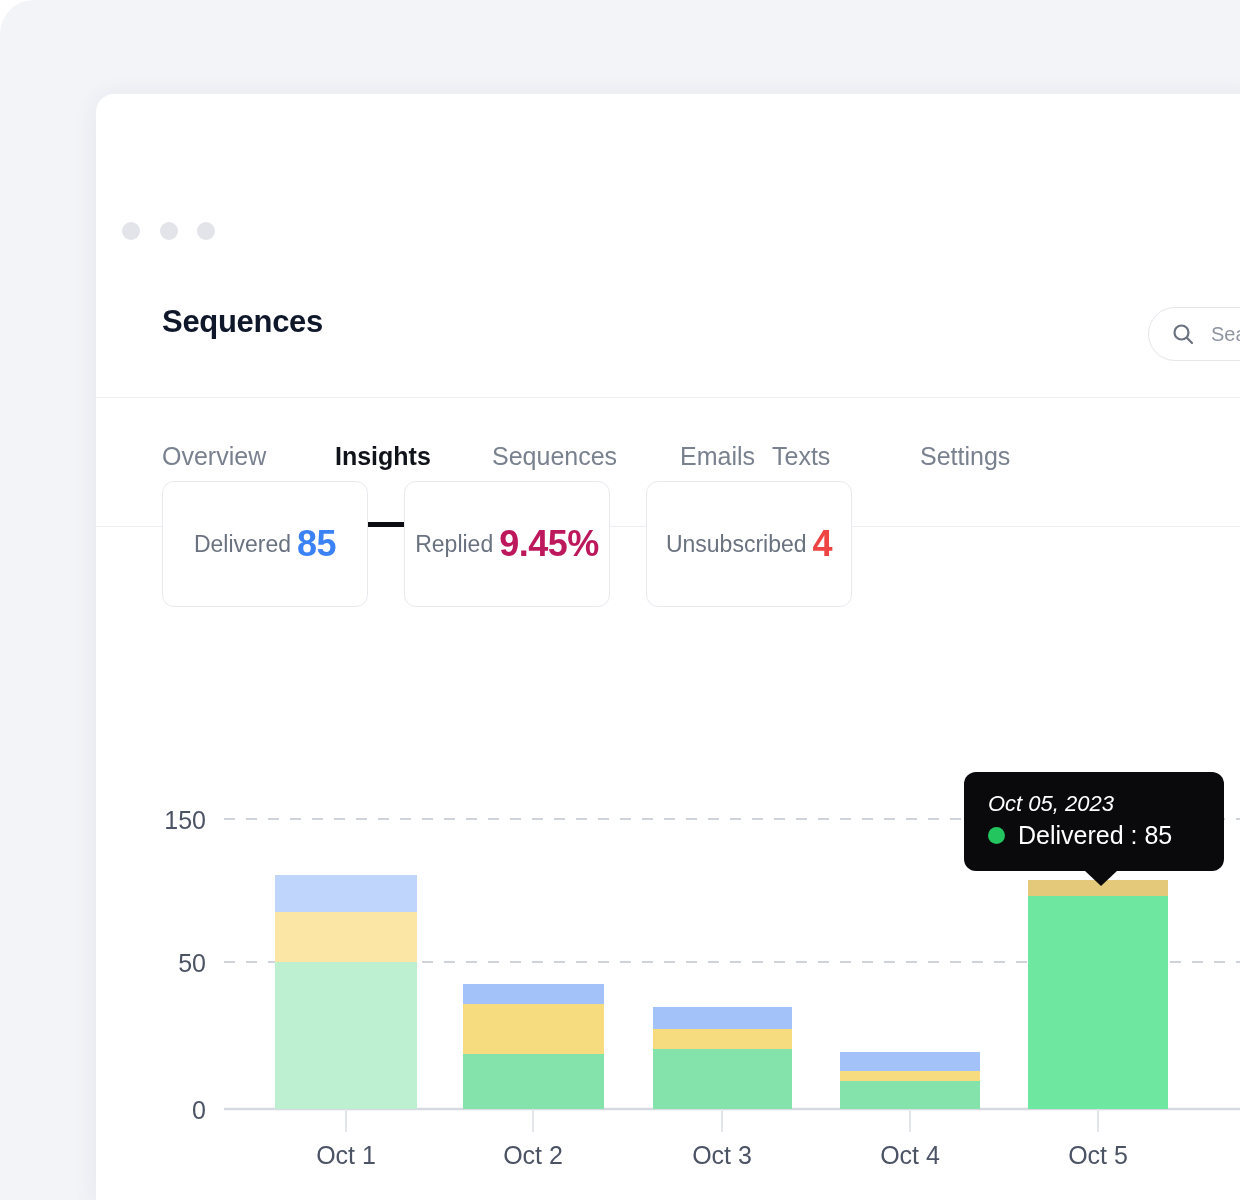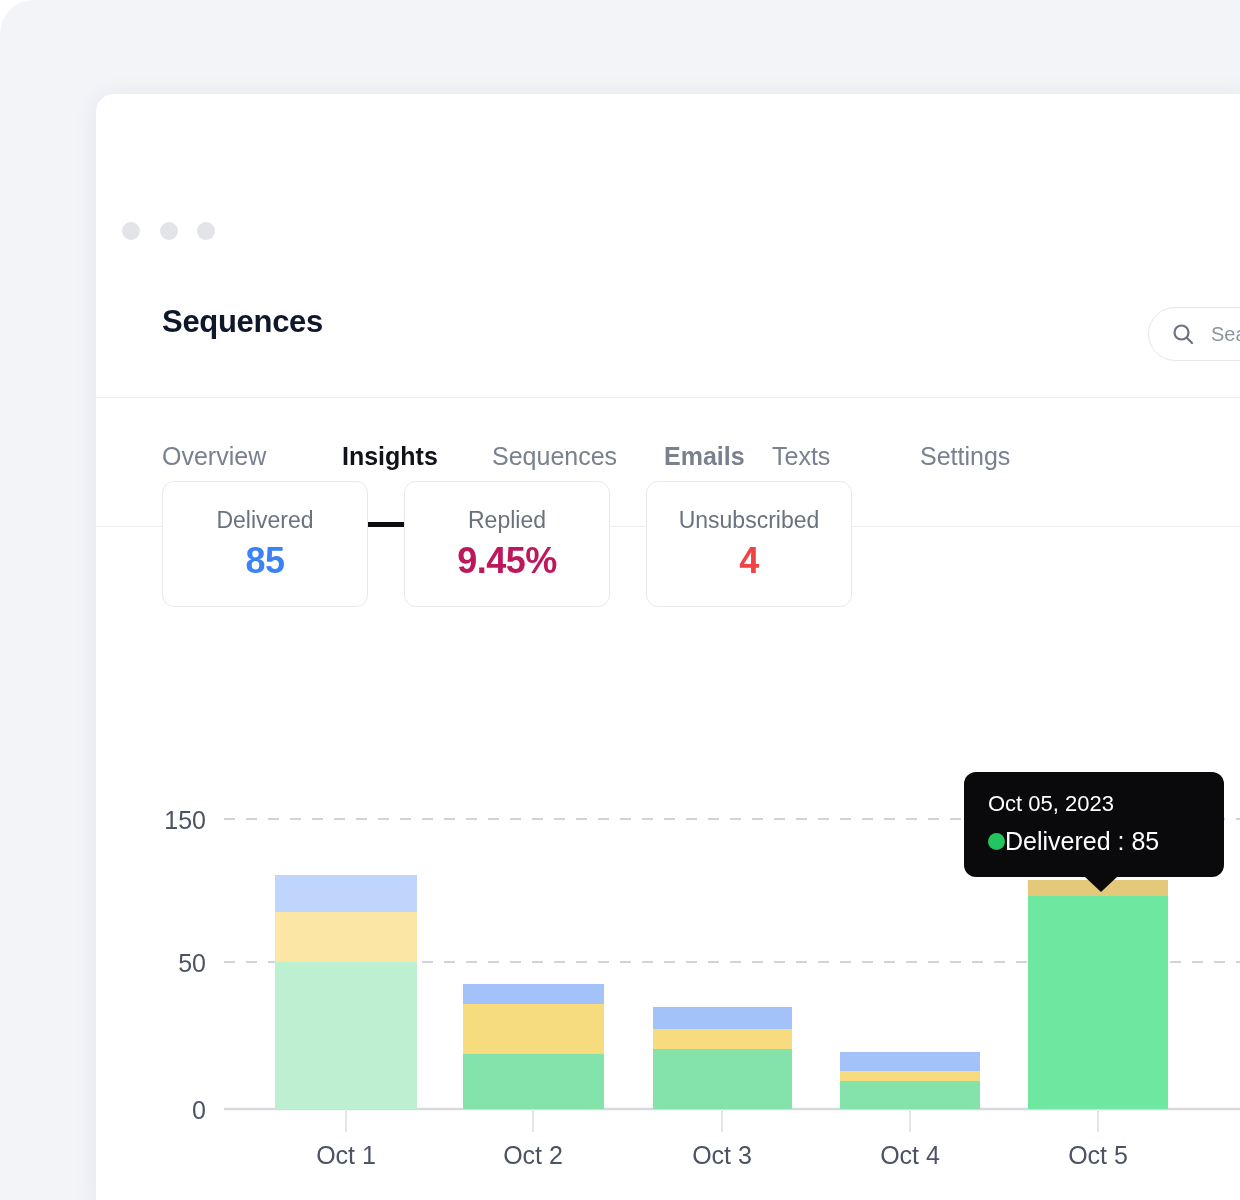--- a/index.html
+++ b/index.html
@@ -140,21 +140,21 @@
     display: flex;
     gap: 36px;
   }
   .stat-card {
     width: 206px;
     height: 126px;
     border: 1.5px solid #e8eaee;
     border-radius: 12px;
     background: #ffffff;
     display: flex;
-    flex-direction: column;
+    flex-direction: row;
     align-items: center;
     justify-content: center;
     gap: 6px;
   }
   .stat-label {
     font-size: 23px;
     color: #6a7280;
   }
   .stat-value {
     font-size: 36px;
@@ -191,26 +191,28 @@
     top: 118px;
     width: 260px;
     background: #0a0a0c;
     border-radius: 12px;
     padding: 19px 24px 21px 24px;
     color: #ffffff;
   }
   .tooltip-date {
     font-size: 22px;
     color: #ffffff;
-    margin-bottom: 10px;
+    margin-bottom: 4px;
     white-space: nowrap;
+    font-style: italic;
   }
   .tooltip-row {
     display: flex;
     align-items: center;
+    gap: 13px;
   }
   .tooltip-dot {
     width: 17px; height: 17px;
     border-radius: 50%;
     flex: 0 0 auto;
   }
   .tooltip-text {
     font-size: 25px;
     color: #ffffff;
     white-space: nowrap;
@@ -247,23 +249,23 @@
             <circle cx="10.5" cy="10.5" r="7"></circle>
             <line x1="15.8" y1="15.8" x2="21" y2="21"></line>
           </svg>
         </span>
         <input class="search-input" type="text" placeholder="Search" style="">
       </div>
     </div>
 
     <div class="tabs">
       <div class="tab" style="left:66px;">Overview</div>
-      <div class="tab active" style="left:246px;text-align:center;">Insights</div>
+      <div class="tab active" style="left:239px;text-align:center;">Insights</div>
       <div class="tab" style="left:396px;">Sequences</div>
-      <div class="tab" style="left:568px;font-weight:bold;">Emails</div>
+      <div class="tab" style="left:584px;">Emails</div>
       <div class="tab" style="left:676px;">Texts</div>
       <div class="tab" style="left:824px;">Settings</div>
       <div class="tab-underline" style="left:239px; width:106px;"></div>
     </div>
 
     <div class="stats">
       <div class="stat-card">
         <div class="stat-label">Delivered</div>
         <div class="stat-value" style="color:#3b82f6;">85</div>
       </div>

